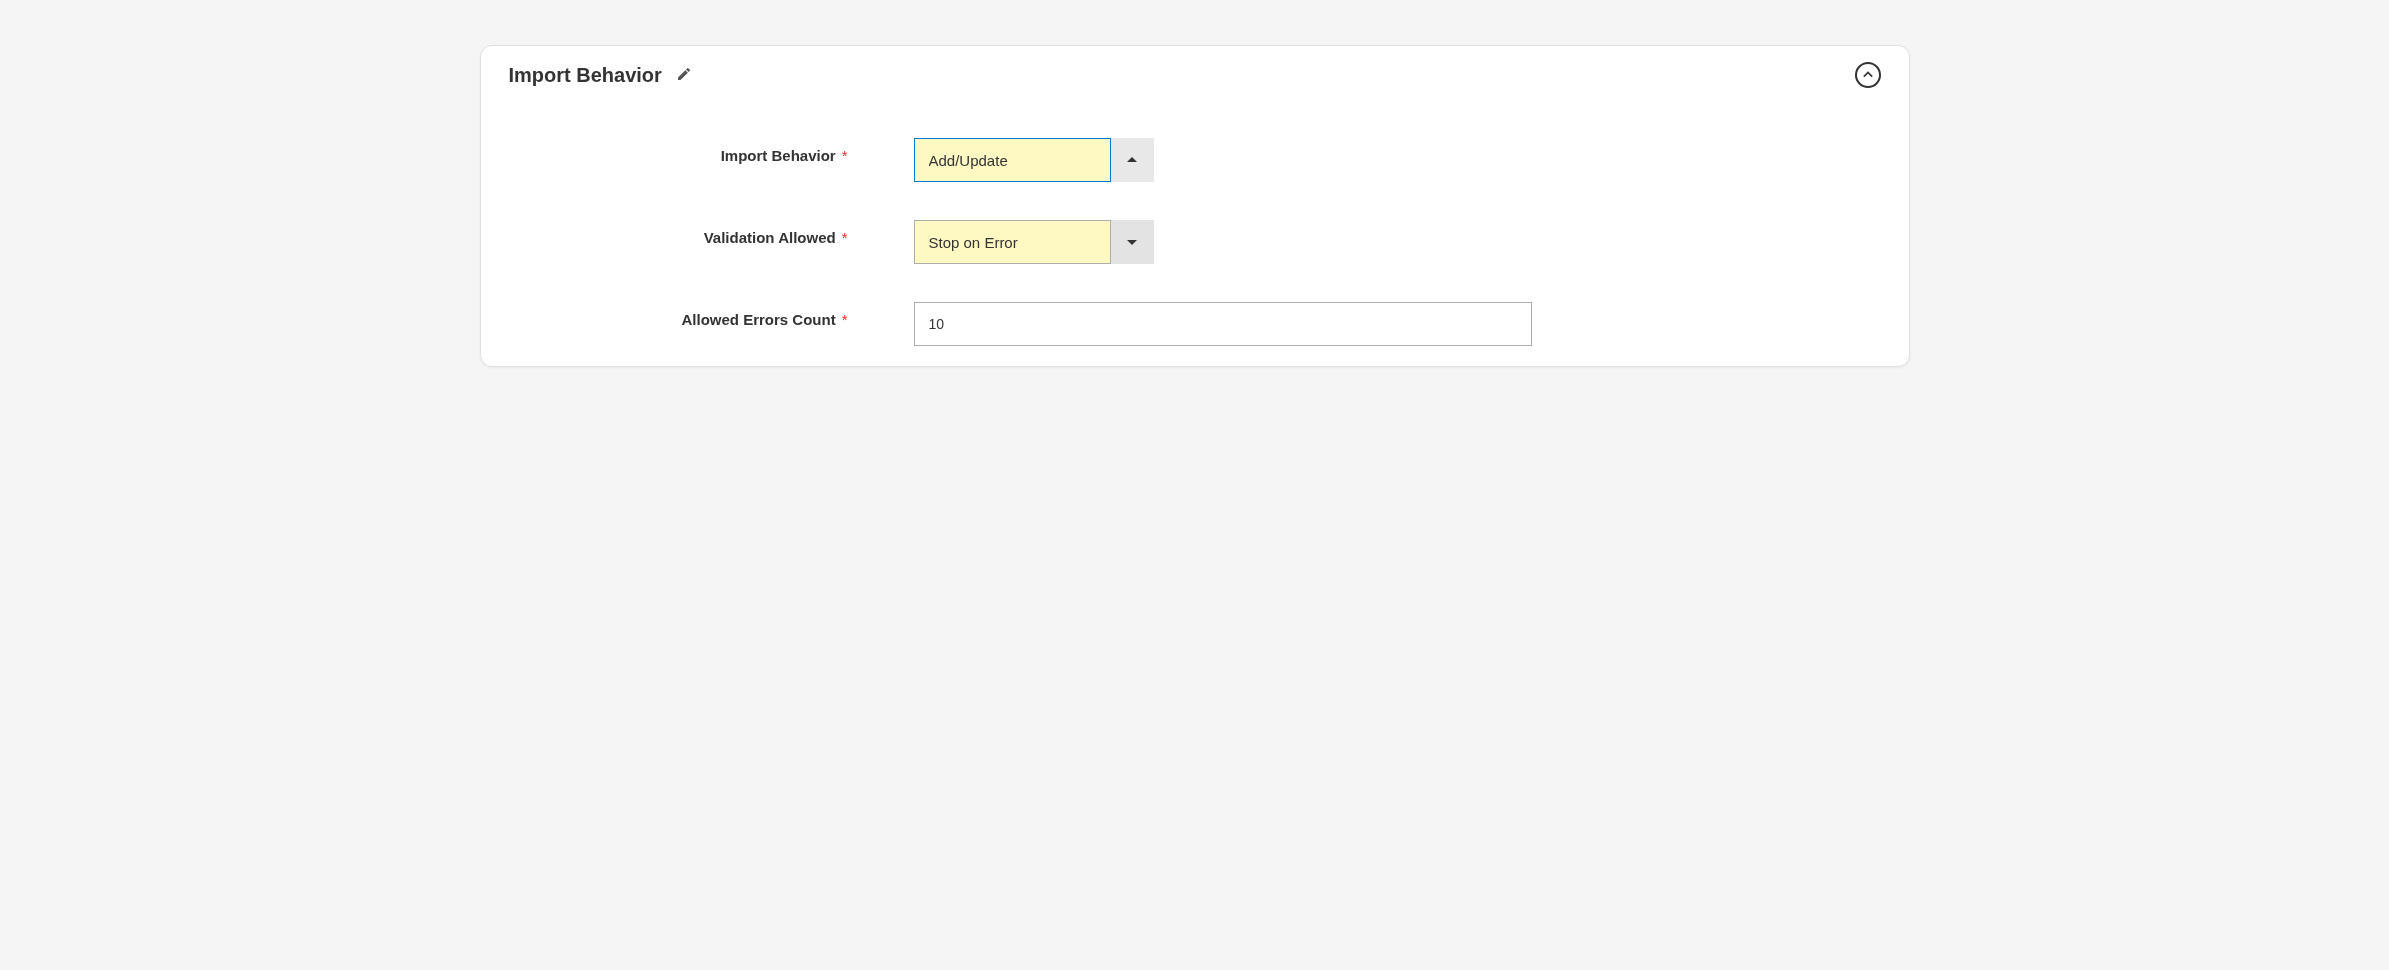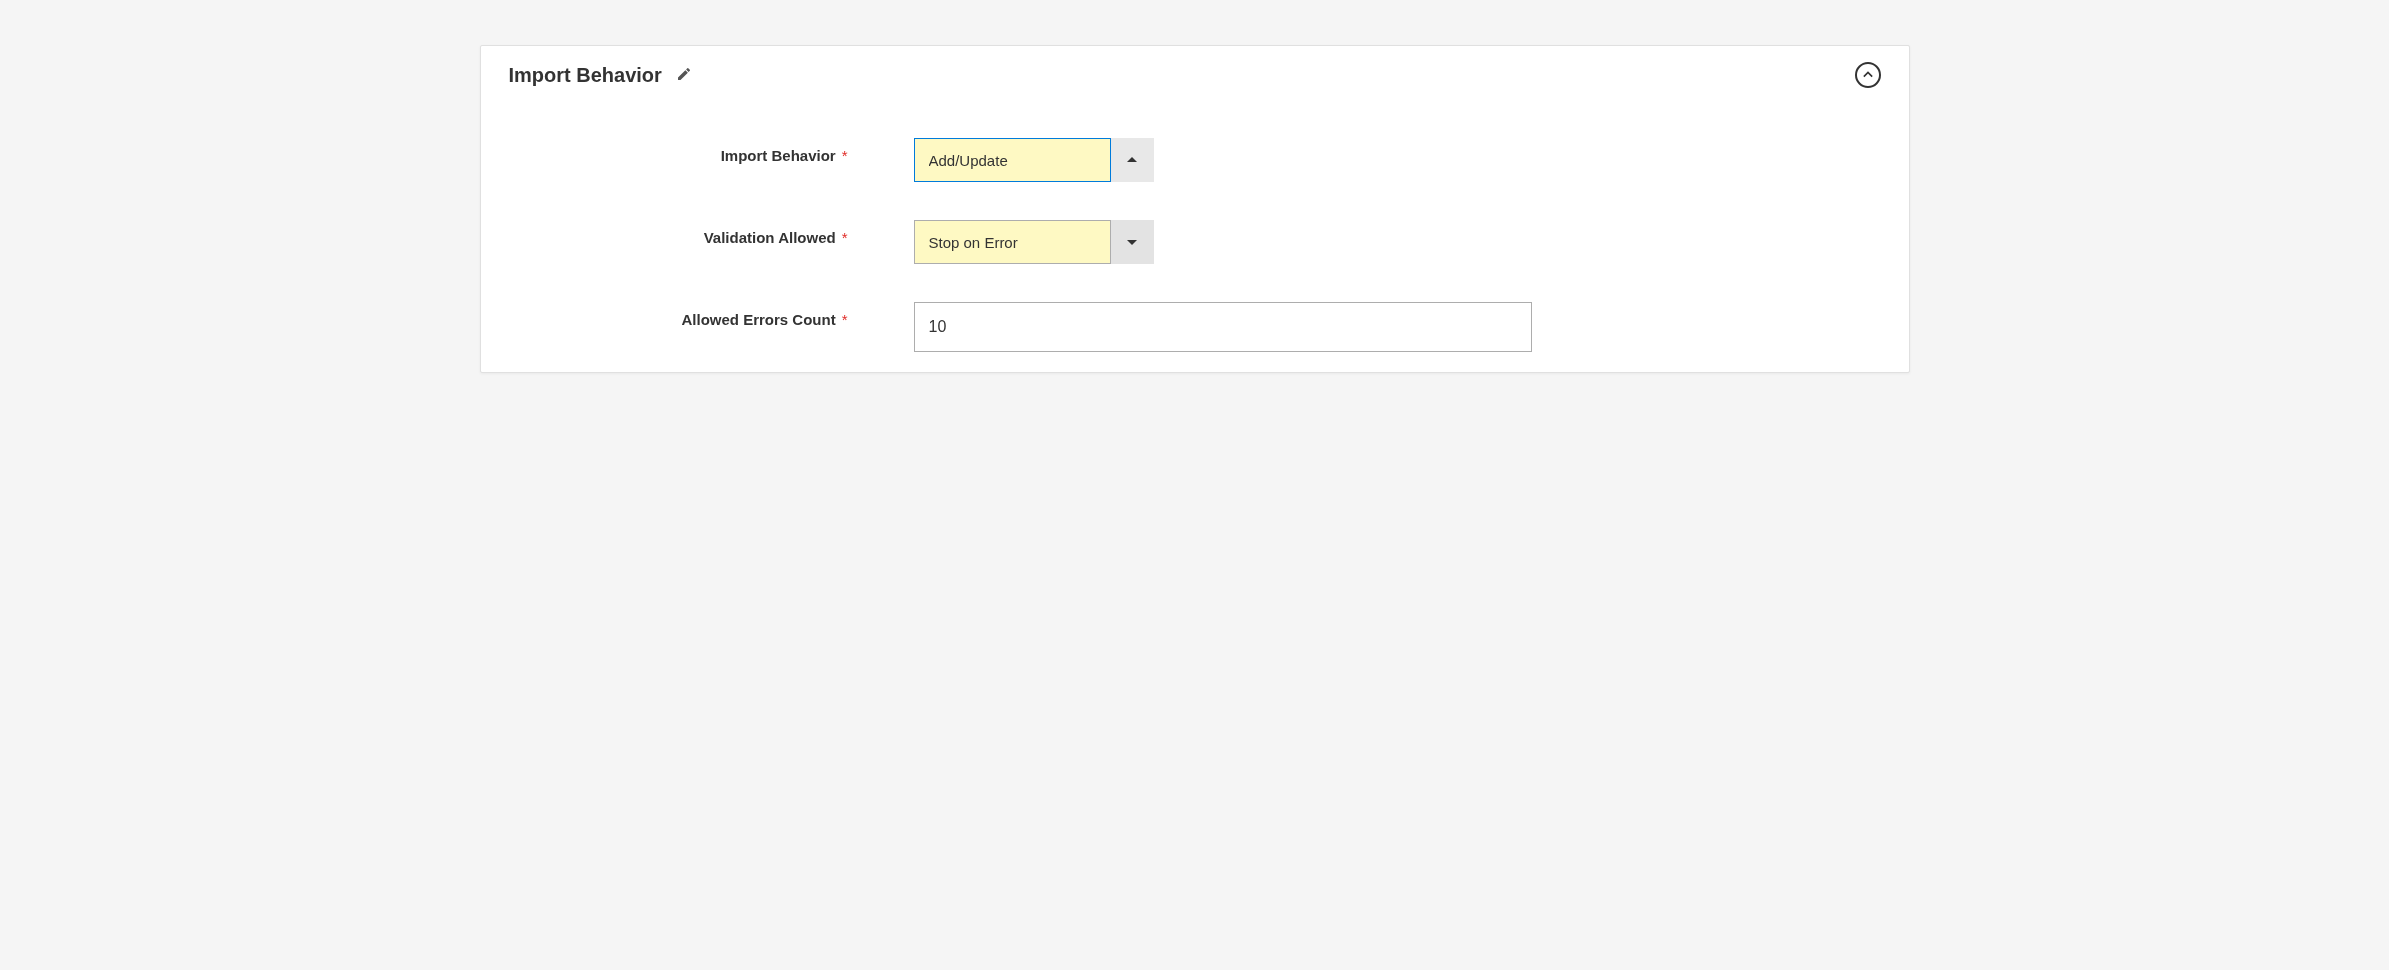--- a/index.html
+++ b/index.html
@@ -10,21 +10,21 @@
     body {
       background: #f5f5f5;
       font-family: 'Helvetica Neue', Helvetica, Arial, sans-serif;
       font-size: 14px;
       color: #333;
       padding: 45px;
     }
     .panel {
       background: #fff;
       border: 1px solid #e0e0e0;
-      border-radius: 2px;
+      border-radius: 12px;
       box-shadow: 0 1px 3px rgba(0,0,0,0.05);
       padding: 0;
       max-width: 1430px;
       margin: 0 auto;
     }
     .panel-header {
       display: flex;
       align-items: center;
       justify-content: space-between;
       padding: 16px 28px 10px 28px;
@@ -131,23 +131,23 @@
     .select-wrap.active .select-arrow {
       border-left: 1px solid #007bdb;
       background: #e8e8e8;
     }
     .select-arrow svg {
       width: 10px;
       height: 10px;
       fill: #333;
     }
     .text-input {
-      height: 50px;
+      height: 44px;
       padding: 0 14px;
-      font-size: 16px;
+      font-size: 14px;
       color: #333;
       background: #fff;
       border: 1px solid #adadad;
       width: 618px;
       font-family: inherit;
     }
     .hint {
       font-size: 14px;
       color: #666;
       margin-top: 10px;

